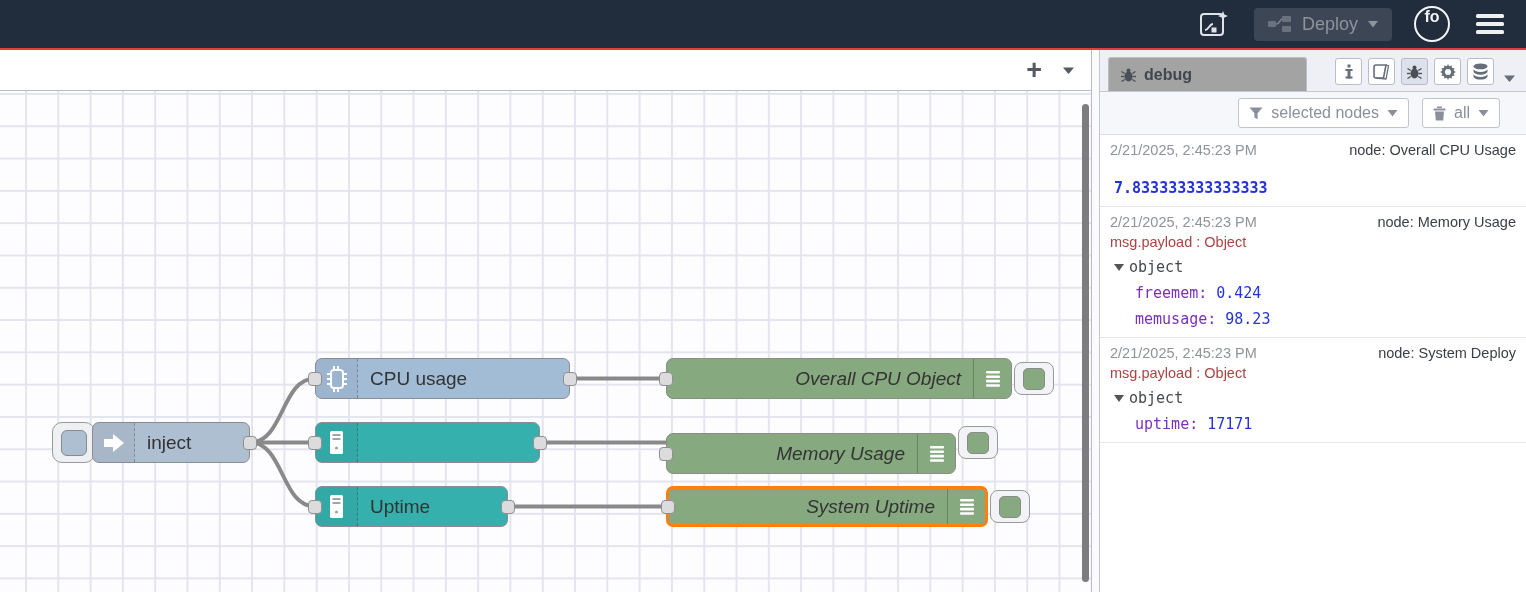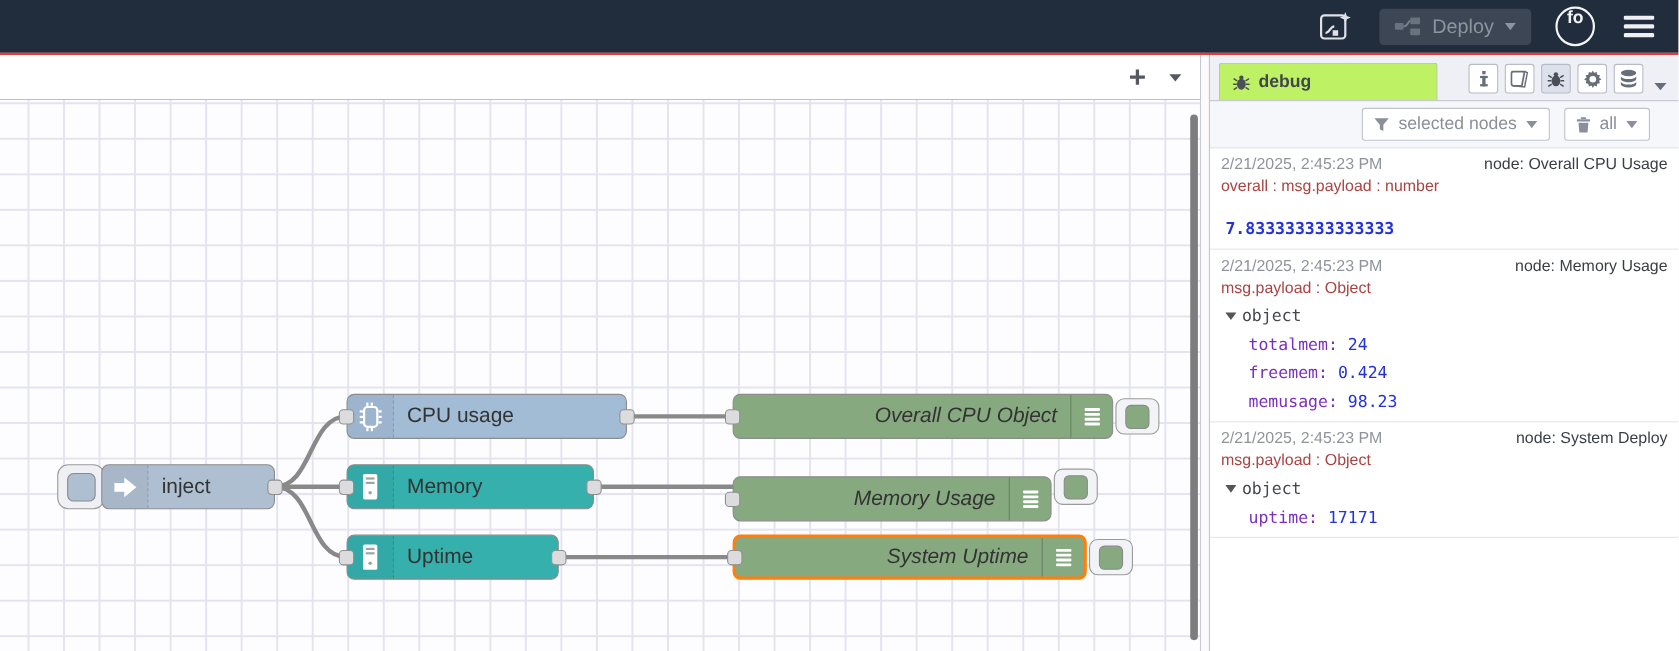--- a/index.html
+++ b/index.html
@@ -40,21 +40,21 @@
   .toggle { position:absolute; width:40px; height:33px; background:#f2f3f6; border:1.5px solid #9a9a9a; border-radius:8px; display:flex; align-items:center; justify-content:center; z-index:1; cursor:pointer; }
   .toggle-inner { width:22px; height:22px; border-radius:5px; border:1px solid #8a8a8a; }
   .inj-btn { position:absolute; width:43px; height:41px; background:#eef0f3; border:1.5px solid #9a9a9a; border-radius:10px; display:flex; align-items:center; justify-content:center; z-index:1; cursor:pointer; }
   .inj-btn-inner { width:26px; height:26px; border-radius:6px; border:1px solid #8a8a8a; background:#aebfd1; }
   .vscroll { position:absolute; right:2px; top:13px; width:7px; height:478px; background:#7d7d80; border-radius:4px; z-index:5; cursor:grab; }
 
   
   .splitter { width:7px; background:#fbfbfd; cursor:col-resize; }
   .sidebar { flex:1; background:#eef0f5; border-left:1px solid #c4c7d0; display:flex; flex-direction:column; min-width:0; }
   .sb-tabs { height:41px; display:flex; align-items:flex-end; padding:0 10px 0 8px; }
-  .sb-tab { height:34px; width:199px; background:#bef264; border:1px solid #bbbec6; border-bottom:none; border-radius:3px 3px 0 0; display:flex; align-items:center; gap:7px; padding-left:11px; font-size:16px; font-weight:bold; color:#42464d; cursor:pointer; }
+  .sb-tab { height:34px; width:199px; background:#a3a3a3; border:1px solid #bbbec6; border-bottom:none; border-radius:3px 3px 0 0; display:flex; align-items:center; gap:7px; padding-left:11px; font-size:16px; font-weight:bold; color:#42464d; cursor:pointer; }
   .sb-iconbtns { margin-left:auto; display:flex; align-items:center; gap:6px; padding-bottom:6px; }
   .sq-btn { width:27px; height:27px; background:#fff; border:1px solid #b8bcc8; border-radius:3px; display:flex; align-items:center; justify-content:center; color:#676e7a; cursor:pointer; }
   .sq-btn.active { background:#dde1ec; }
   .sb-caret { margin-left:9px; padding-bottom:8px; cursor:pointer; }
   .sb-toolbar { height:44px; background:#f6f7fa; border-top:1px solid #c4c7d0; border-bottom:1px solid #dcdee6; display:flex; align-items:center; justify-content:flex-end; gap:13px; padding-right:26px; }
   .tb-btn { height:30px; background:#fff; border:1px solid #c0c3cc; border-radius:3px; display:flex; align-items:center; gap:8px; padding:0 10px; color:#8a8f9b; font-size:16px; cursor:pointer; }
 
   .msgs { flex:1; background:#fff; overflow:hidden; }
   .msg { padding:5px 10px 9px 10px; border-bottom:1px solid #e4e6ec; }
   .msg-hdr { display:flex; justify-content:space-between; font-size:14.5px; line-height:20px; }
@@ -179,21 +179,20 @@
 
         <div class="node n-teal" style="left:315px; top:331px; width:225px;">
           <span class="icon-area">
             <svg width="22" height="28" viewBox="0 0 22 28">
               <rect x="4" y="2" width="13" height="23" rx="1.5" fill="#fff"></rect>
               <rect x="6.5" y="5" width="8" height="2" fill="#9aa7a6"></rect>
               <rect x="6.5" y="9" width="8" height="2" fill="#9aa7a6"></rect>
               <circle cx="10.5" cy="19" r="1.6" fill="#9aa7a6"></circle>
             </svg>
           </span>
-          <span class="node-label">Memory</span>
           <span class="port port-in"></span>
           <span class="port port-out"></span>
         </div>
 
         <div class="node n-teal" style="left:315px; top:395px; width:193px;">
           <span class="icon-area">
             <svg width="22" height="28" viewBox="0 0 22 28">
               <rect x="4" y="2" width="13" height="23" rx="1.5" fill="#fff"></rect>
               <rect x="6.5" y="5" width="8" height="2" fill="#9aa7a6"></rect>
               <rect x="6.5" y="9" width="8" height="2" fill="#9aa7a6"></rect>
@@ -369,38 +368,34 @@
         </div>
       </div>
 
       <div class="msgs">
 
         <div class="msg">
           <div class="msg-hdr">
             <span class="ts">2/21/2025, 2:45:23 PM</span>
             <span class="node-name">node: Overall CPU Usage</span>
           </div>
-          <div class="meta">overall : msg.payload : number</div>
           <div class="value-num mono">7.833333333333333</div>
         </div>
 
         <div class="msg">
           <div class="msg-hdr">
             <span class="ts">2/21/2025, 2:45:23 PM</span>
             <span class="node-name">node: Memory Usage</span>
           </div>
           <div class="meta">msg.payload : Object</div>
           <div class="obj-row mono">
             <span class="tri-down"></span>
             <span class="obj-word">object</span>
           </div>
           <div class="kv mono">
-            <span class="k">totalmem</span><span class="v">24</span>
-          </div>
-          <div class="kv mono">
             <span class="k">freemem</span><span class="v">0.424</span>
           </div>
           <div class="kv mono">
             <span class="k">memusage</span><span class="v">98.23</span>
           </div>
         </div>
 
         <div class="msg">
           <div class="msg-hdr">
             <span class="ts">2/21/2025, 2:45:23 PM</span>

